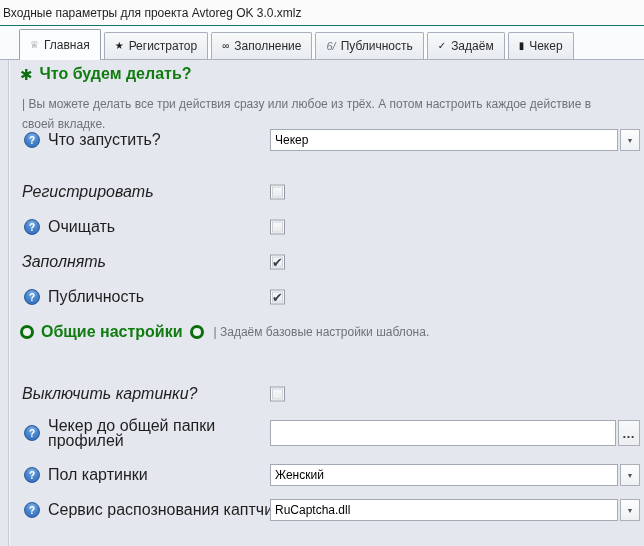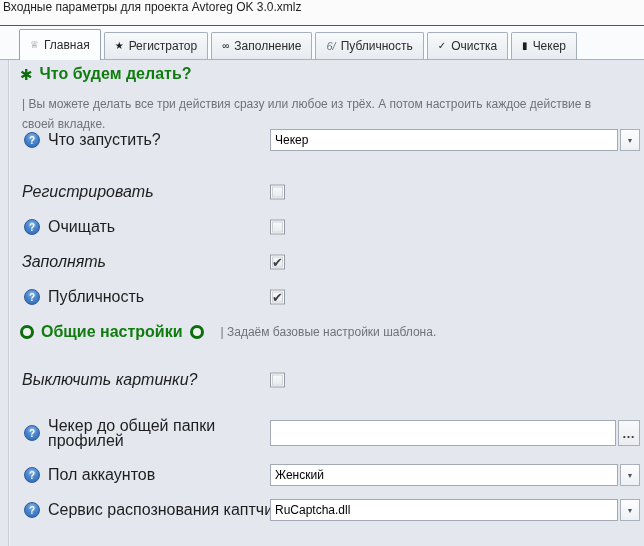--- a/index.html
+++ b/index.html
@@ -5,21 +5,21 @@
   html,body{margin:0;padding:0;}
   body{
     width:644px;height:546px;position:relative;overflow:hidden;
     font-family:"Liberation Sans","DejaVu Sans",sans-serif;
     background:#e4e8ee;
   }
   
   .titlebar{
     position:absolute;top:0;left:0;right:0;height:25px;
     background:#fbfbfb;border-bottom:6px solid #0f766e;
-    display:flex;padding-left:3px;
+    display:flex;align-items:center;padding-left:3px;
     font-size:12px;color:#1f1f1f;
   }
   
   .tabstrip{
     position:absolute;top:26px;left:0;right:0;height:34px;box-sizing:border-box;
     background:#fafbfc;border-bottom:1px solid #a9b1bd;
     display:flex;align-items:flex-end;padding-left:19px;
   }
   .tab{
     display:flex;align-items:center;gap:5px;padding:0 10px;height:26px;
@@ -38,21 +38,21 @@
   .content{position:absolute;top:60px;left:0;right:0;bottom:0;background:#e4e8ee;}
   .vline{position:absolute;left:8px;top:0;bottom:0;width:1px;background:#c7ccd4;box-shadow:1px 0 0 #f2f4f7;}
   
   .sec-h{
     position:absolute;left:20px;display:flex;align-items:center;gap:7px;
     color:#107c10;font-weight:bold;font-size:16px;white-space:nowrap;
   }
   .star-green{font-size:15px;color:#0c6d0c;line-height:15px;}
   .ring{width:8px;height:8px;border:3px solid #0c6d0c;border-radius:50%;display:inline-block;background:#eef2ee;}
   .sec-desc{position:absolute;left:22px;width:572px;color:#6f7276;font-size:12px;line-height:20px;}
-  .inline-desc{color:#6f7276;font-size:12px;font-weight:normal;margin-left:10px;white-space:nowrap;}
+  .inline-desc{color:#6f7276;font-size:12px;font-weight:normal;margin-left:3px;white-space:nowrap;}
   
   .frow{position:absolute;left:0;right:0;height:26px;}
   .frow.tall{height:30px;}
   .q{
     position:absolute;left:24px;top:50%;transform:translateY(-50%);
     width:16px;height:16px;border-radius:50%;box-sizing:border-box;
     background:radial-gradient(circle at 50% 28%,#85b4e6 0%,#4a86cc 45%,#2d66b4 100%);
     border:1px solid #2a5a9c;color:#fff;font-size:10px;font-weight:bold;
     display:flex;align-items:center;justify-content:center;
   }
@@ -108,21 +108,21 @@
   <div class="tab">
     <span class="ticon dark">∞</span>
     <span>Заполнение</span>
   </div>
   <div class="tab">
     <span class="ticon slim">6/</span>
     <span>Публичность</span>
   </div>
   <div class="tab">
     <span class="ticon dark">✓</span>
-    <span>Очистка</span>
+    <span>Задаём</span>
   </div>
   <div class="tab">
     <span class="ticon dark">▮</span>
     <span>Чекер</span>
   </div>
 </div>
 
 <div class="content">
   <div class="vline"></div>
 
@@ -173,39 +173,39 @@
     </span>
   </div>
 
   <div class="sec-h" style="top:263px;">
     <span class="ring"></span>
     <span>Общие настройки</span>
     <span class="ring"></span>
     <span class="inline-desc">| Задаём базовые настройки шаблона.</span>
   </div>
 
-  <div class="frow noicon" style="top:307px;">
+  <div class="frow noicon" style="top:321px;">
     <span class="lbl">Выключить картинки?</span>
     <span class="cb">
       
     </span>
   </div>
 
   <div class="frow tall" style="top:358px;">
     <span class="q">?</span>
     <span class="lbl two-line">Чекер до общей папки профилей</span>
     <div class="ctrl">
       <input class="txt" type="text" value="" style="">
       <span class="browse-btn">…</span>
     </div>
   </div>
 
   <div class="frow" style="top:402px;">
     <span class="q">?</span>
-    <span class="lbl">Пол аккаунтов</span>
+    <span class="lbl">Пол картинки</span>
     <div class="ctrl">
       <span class="combo-field">Женский</span>
       <span class="combo-btn">
         <span class="arrow">▼</span>
       </span>
     </div>
   </div>
 
   <div class="frow" style="top:437px;">
     <span class="q">?</span>

